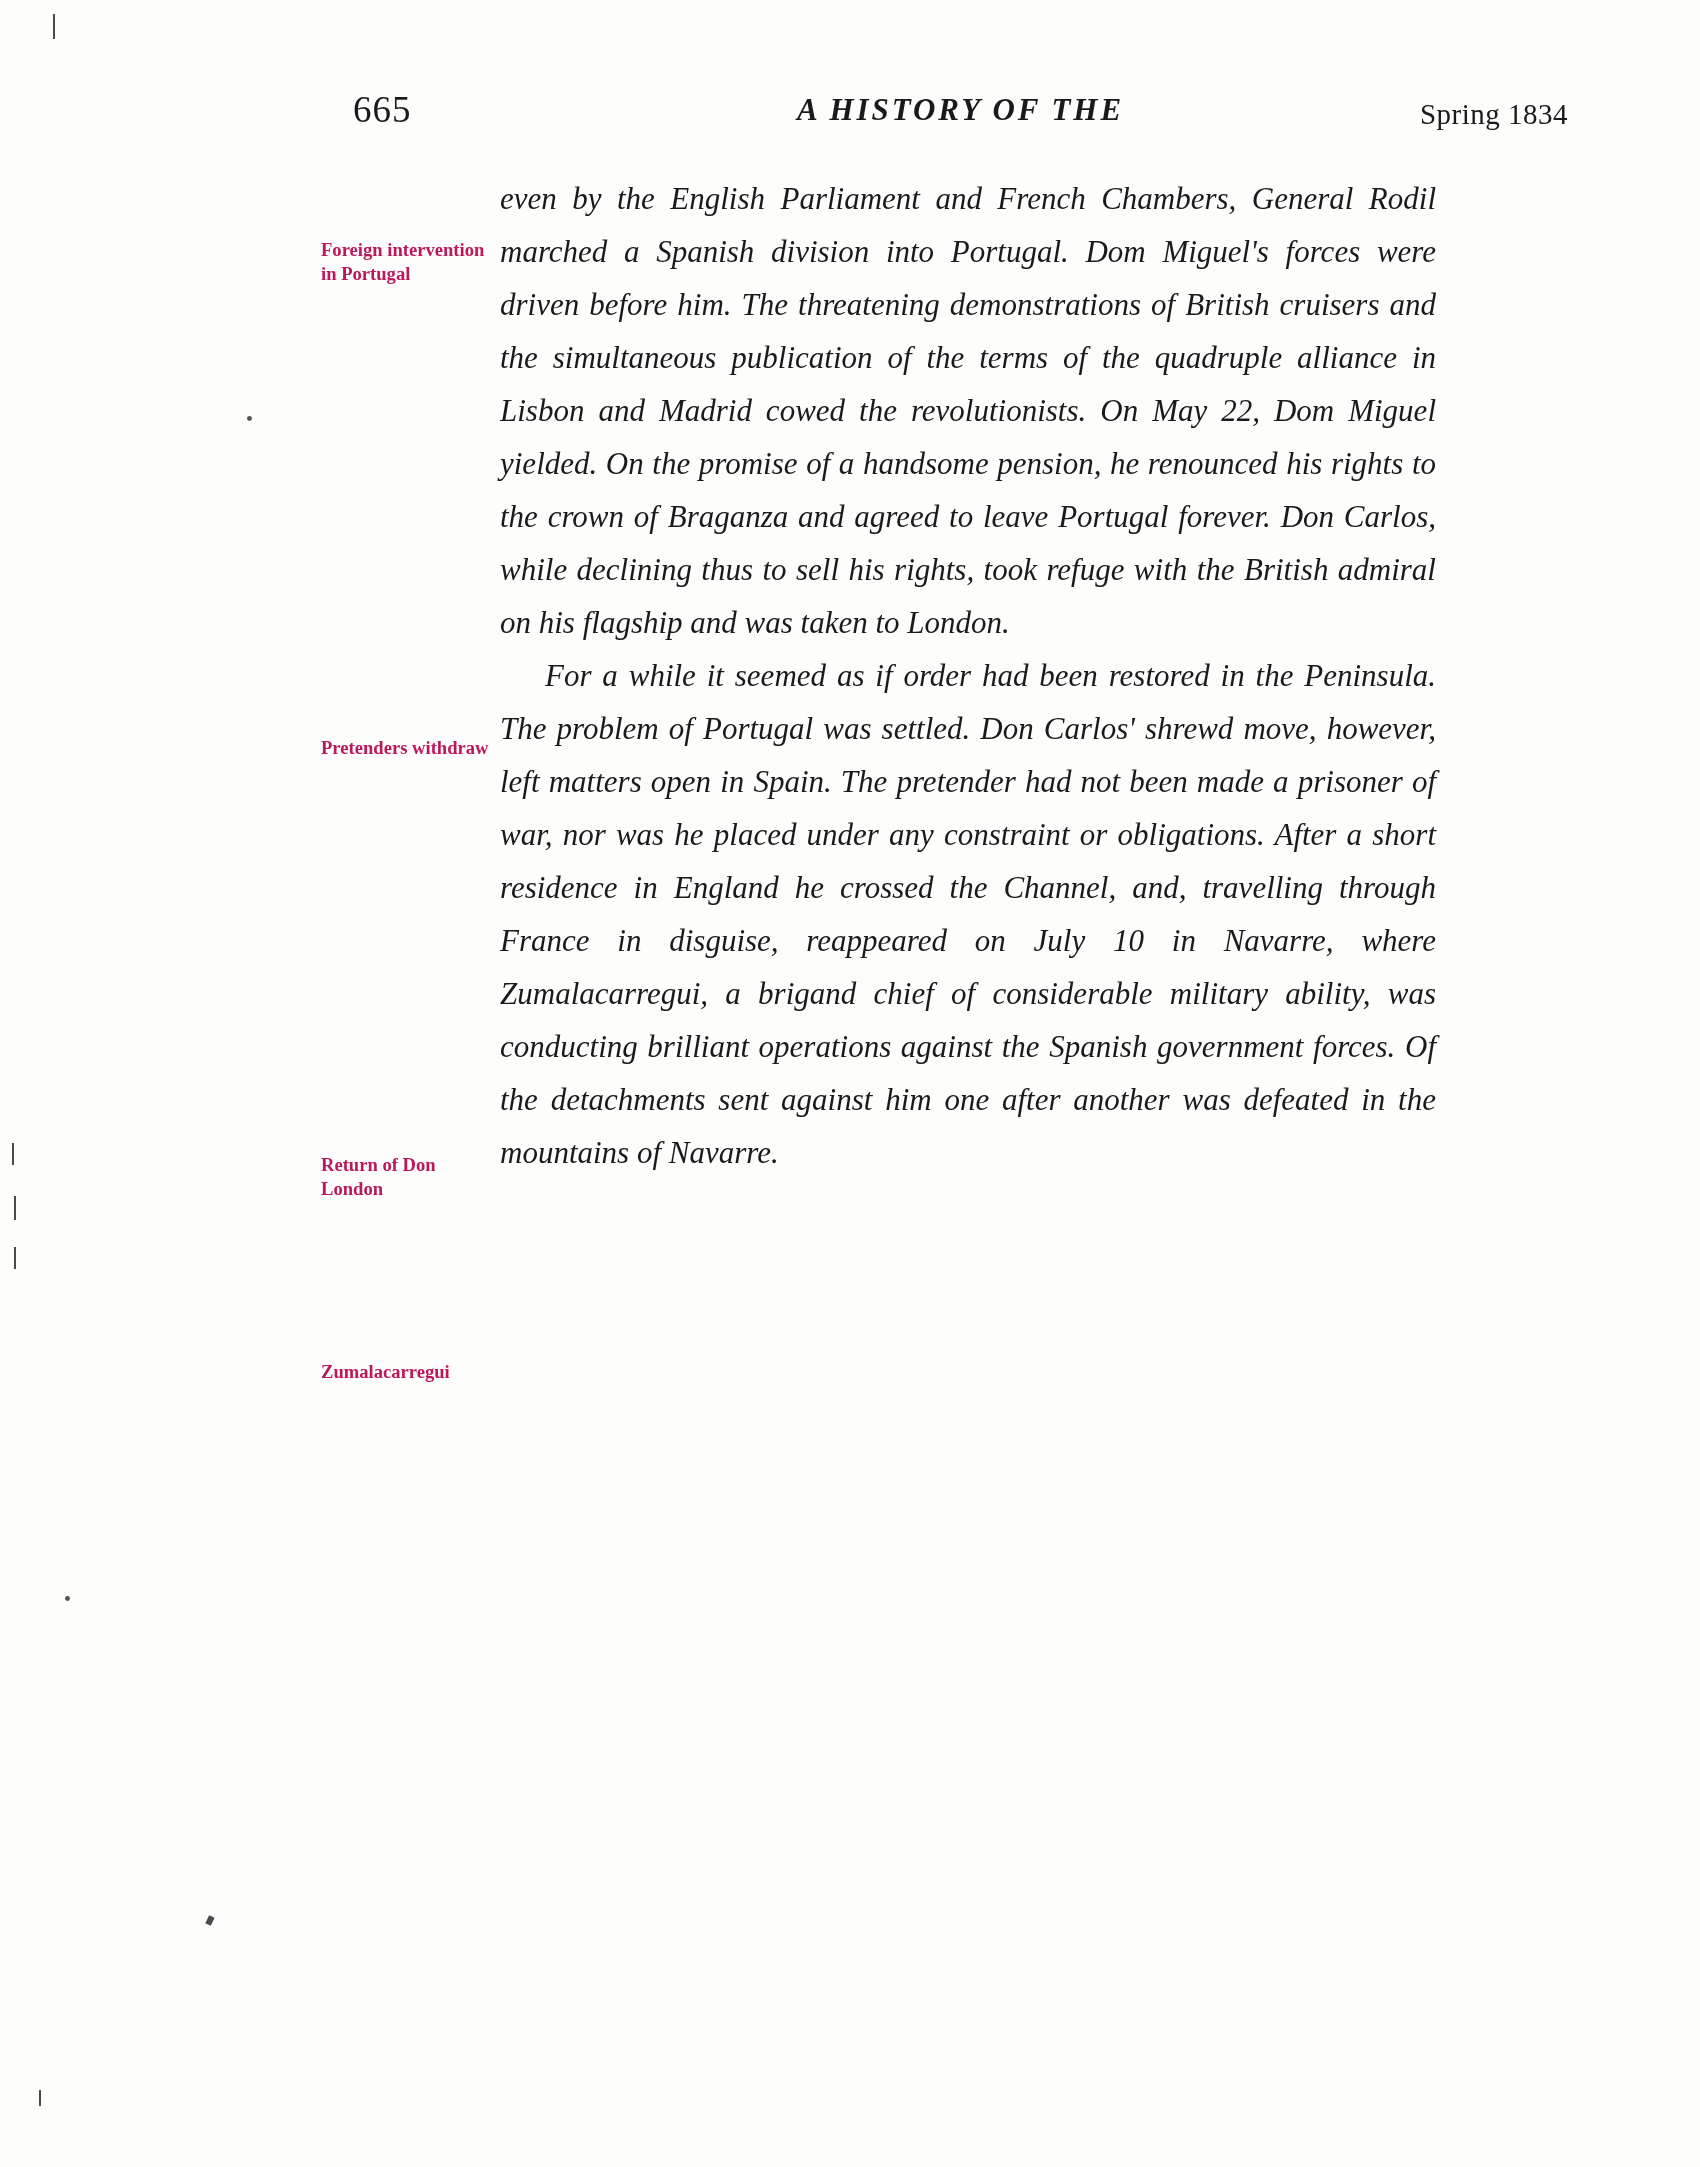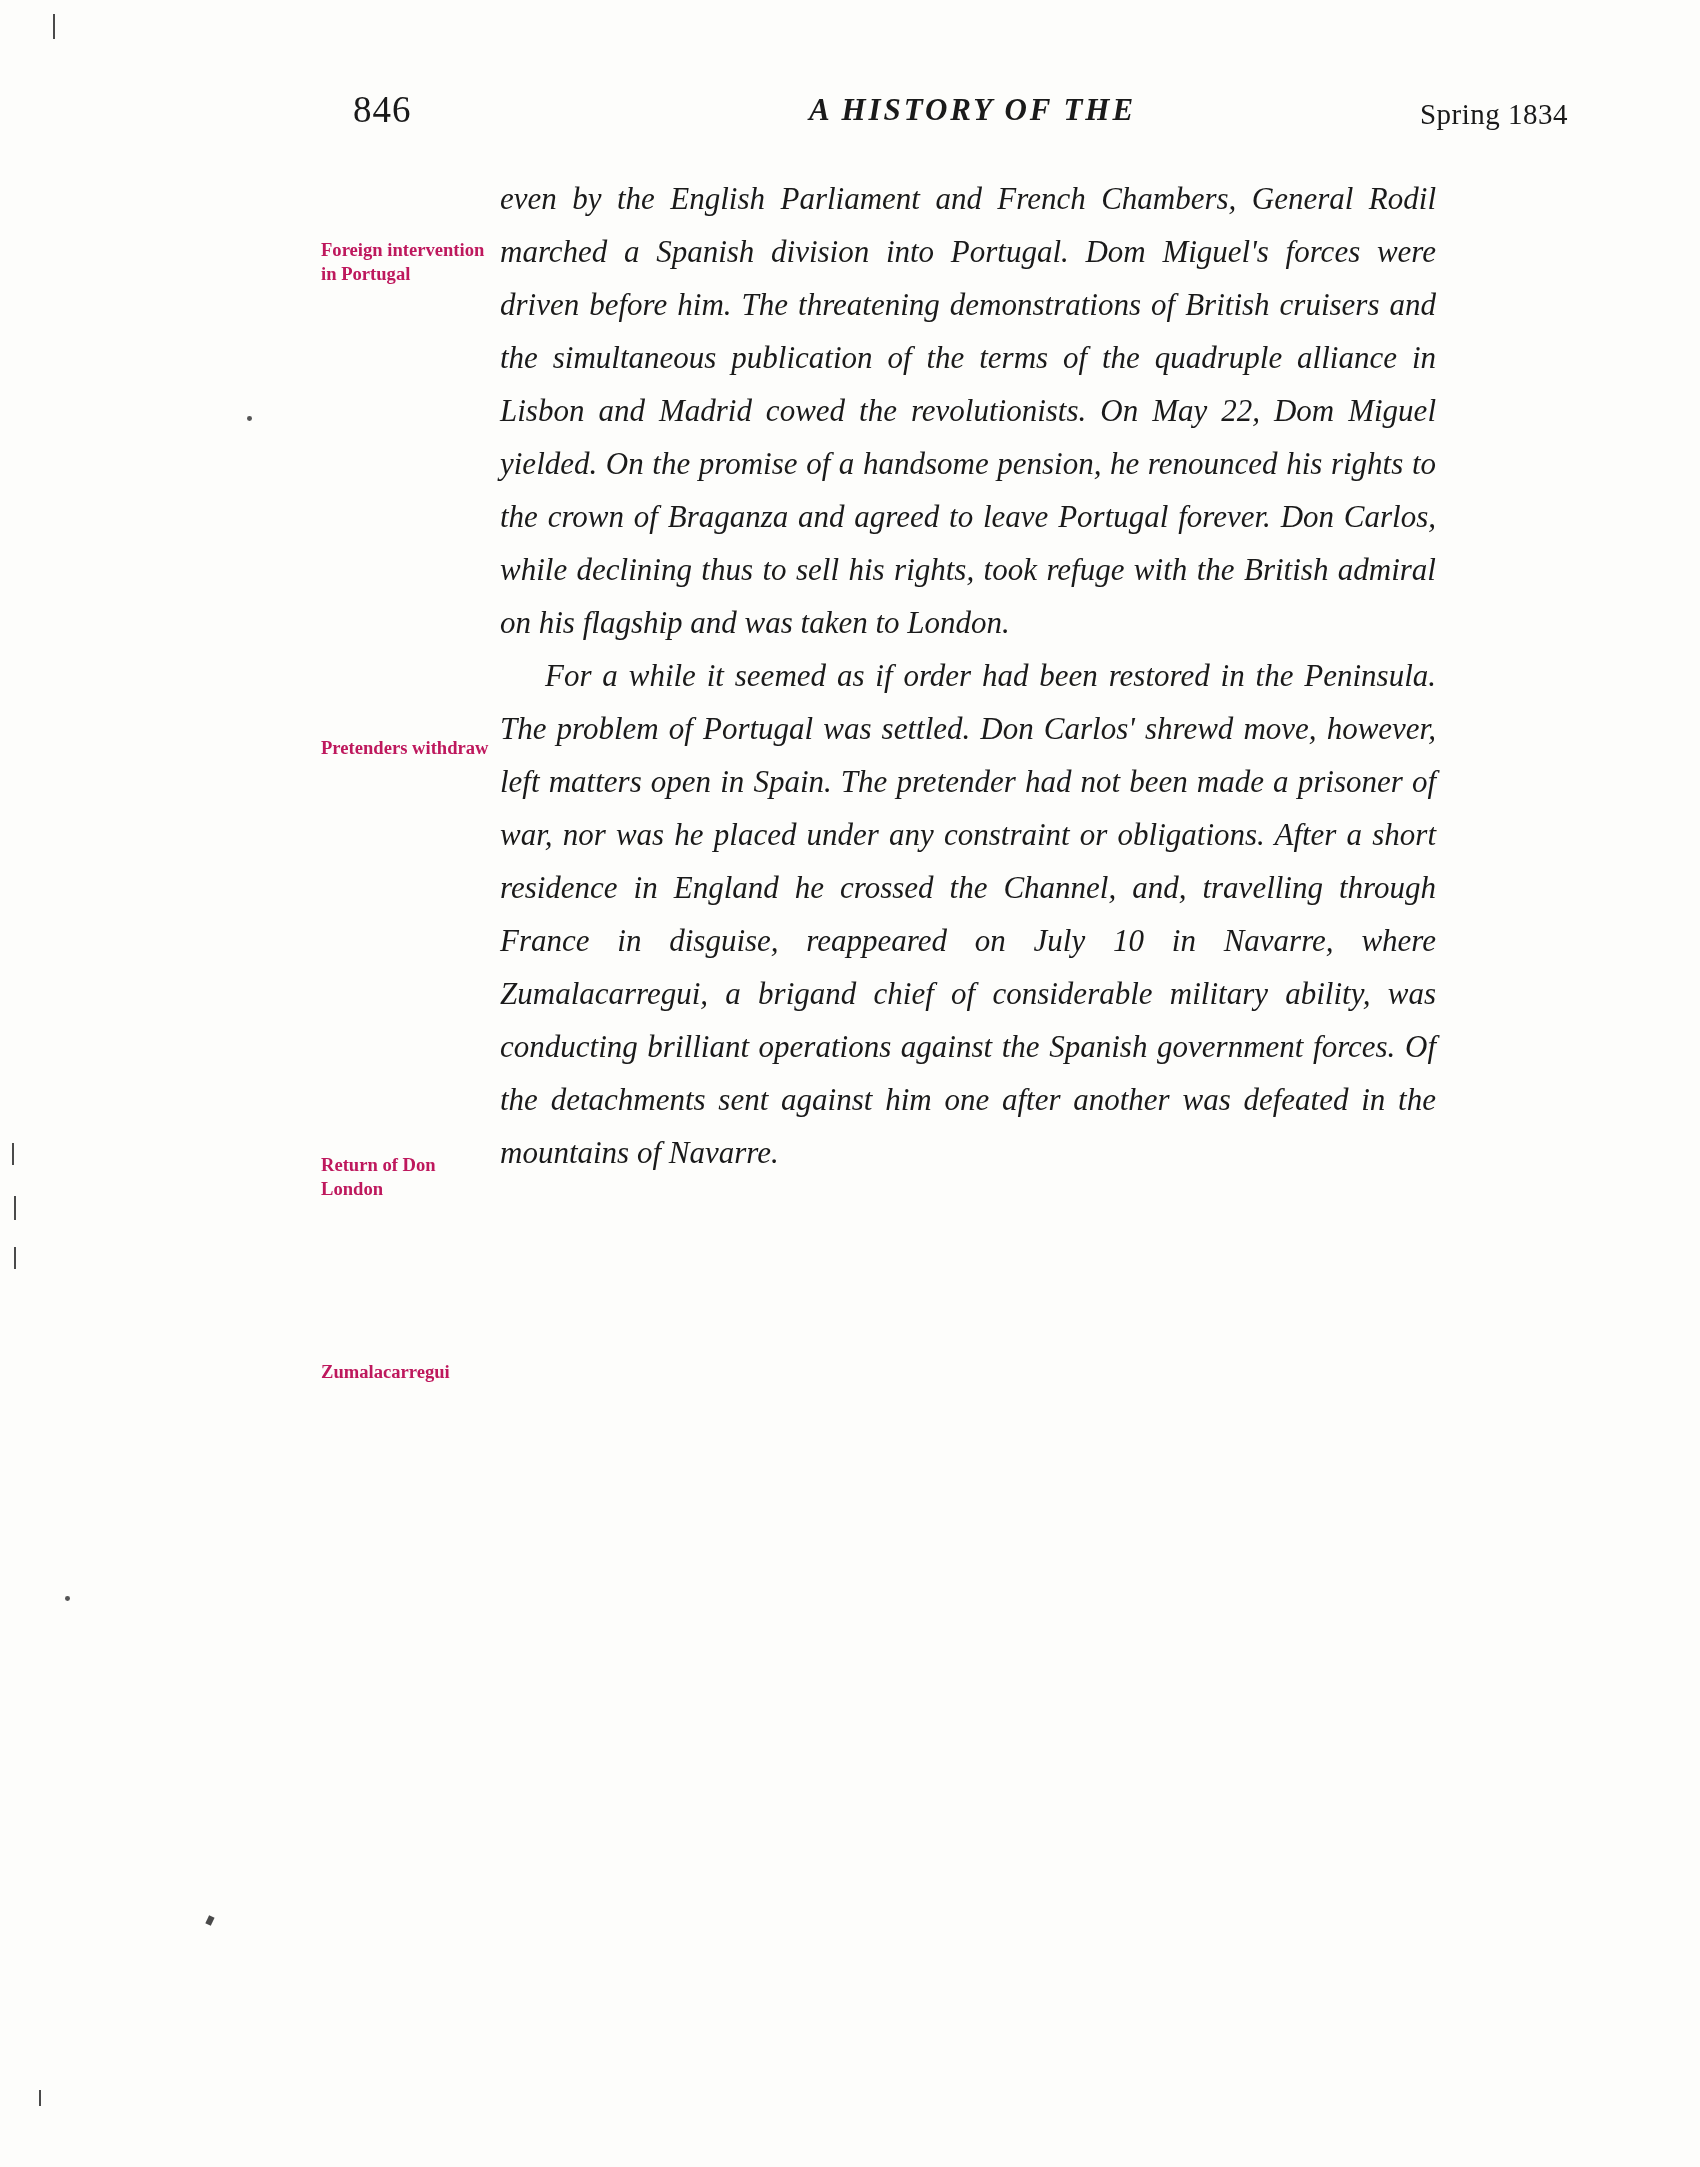--- a/index.html
+++ b/index.html
@@ -27,21 +27,21 @@
   }
   .folio {
     position: absolute;
     left: 0;
     top: 0;
     font-size: 37px;
     letter-spacing: 1px;
   }
   .runhead {
     position: absolute;
-    left: 12px;
+    left: 0;
     top: 3.9px;
     width: 1215px;
     text-align: center;
     font-size: 31px;
     font-style: italic;
     font-weight: bold;
     letter-spacing: 2.9px;
   }
   .date {
     position: absolute;
@@ -106,21 +106,21 @@
   #mk-6 { left: 65px; top: 1596px; width: 4.9px; height: 4.9px; border-radius: 50%; }
   #mk-7 { left: 207px; top: 1916px; width: 5.9px; height: 8.8px; transform: rotate(25deg); }
   #mk-8 { left: 39px; top: 2090px; height: 15.7px; }
 </style>
 </head>
 <body>
 
 <div class="page">
 
   <div class="header">
-    <div class="folio">846</div>
+    <div class="folio">665</div>
     <div class="runhead">A HISTORY OF THE</div>
     <div class="date">Spring 1834</div>
   </div>
 
   <div class="sidenote" id="note-foreign">Foreign intervention in Portugal</div>
   <div class="sidenote" id="note-pretenders">Pretenders withdraw</div>
   <div class="sidenote" id="note-return">Return of Don London</div>
   <div class="sidenote" id="note-zumala">Zumalacarregui</div>
 
   <div class="column">

